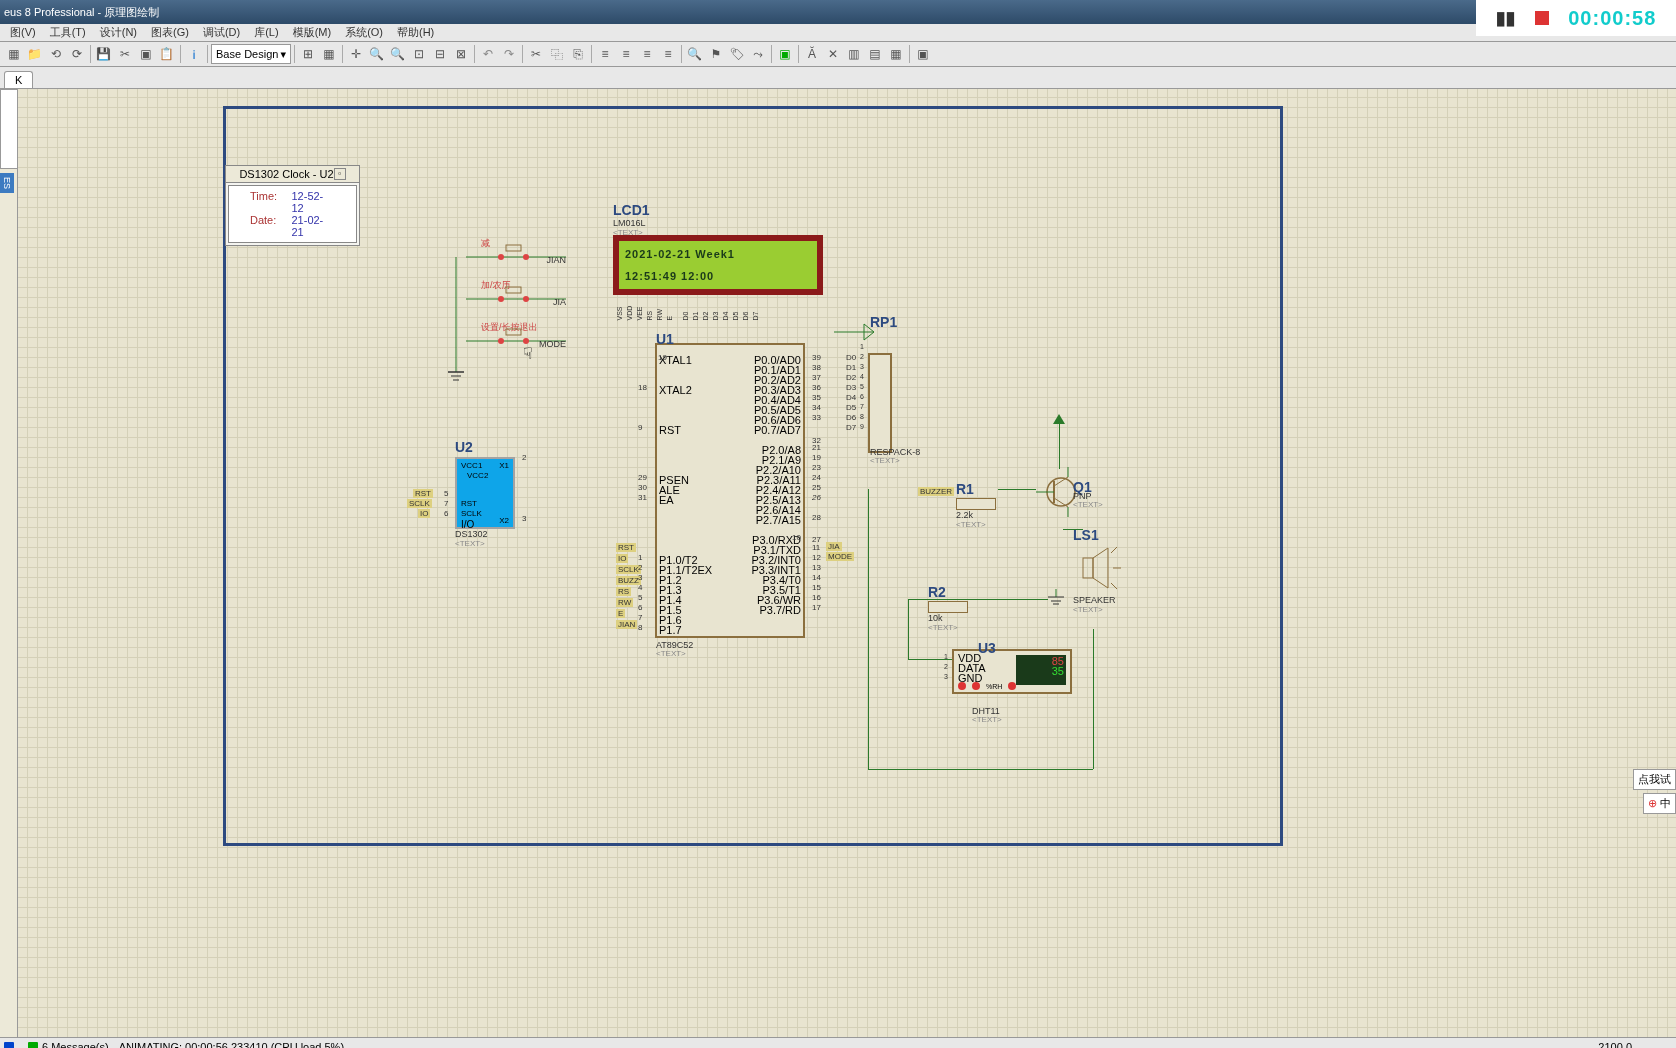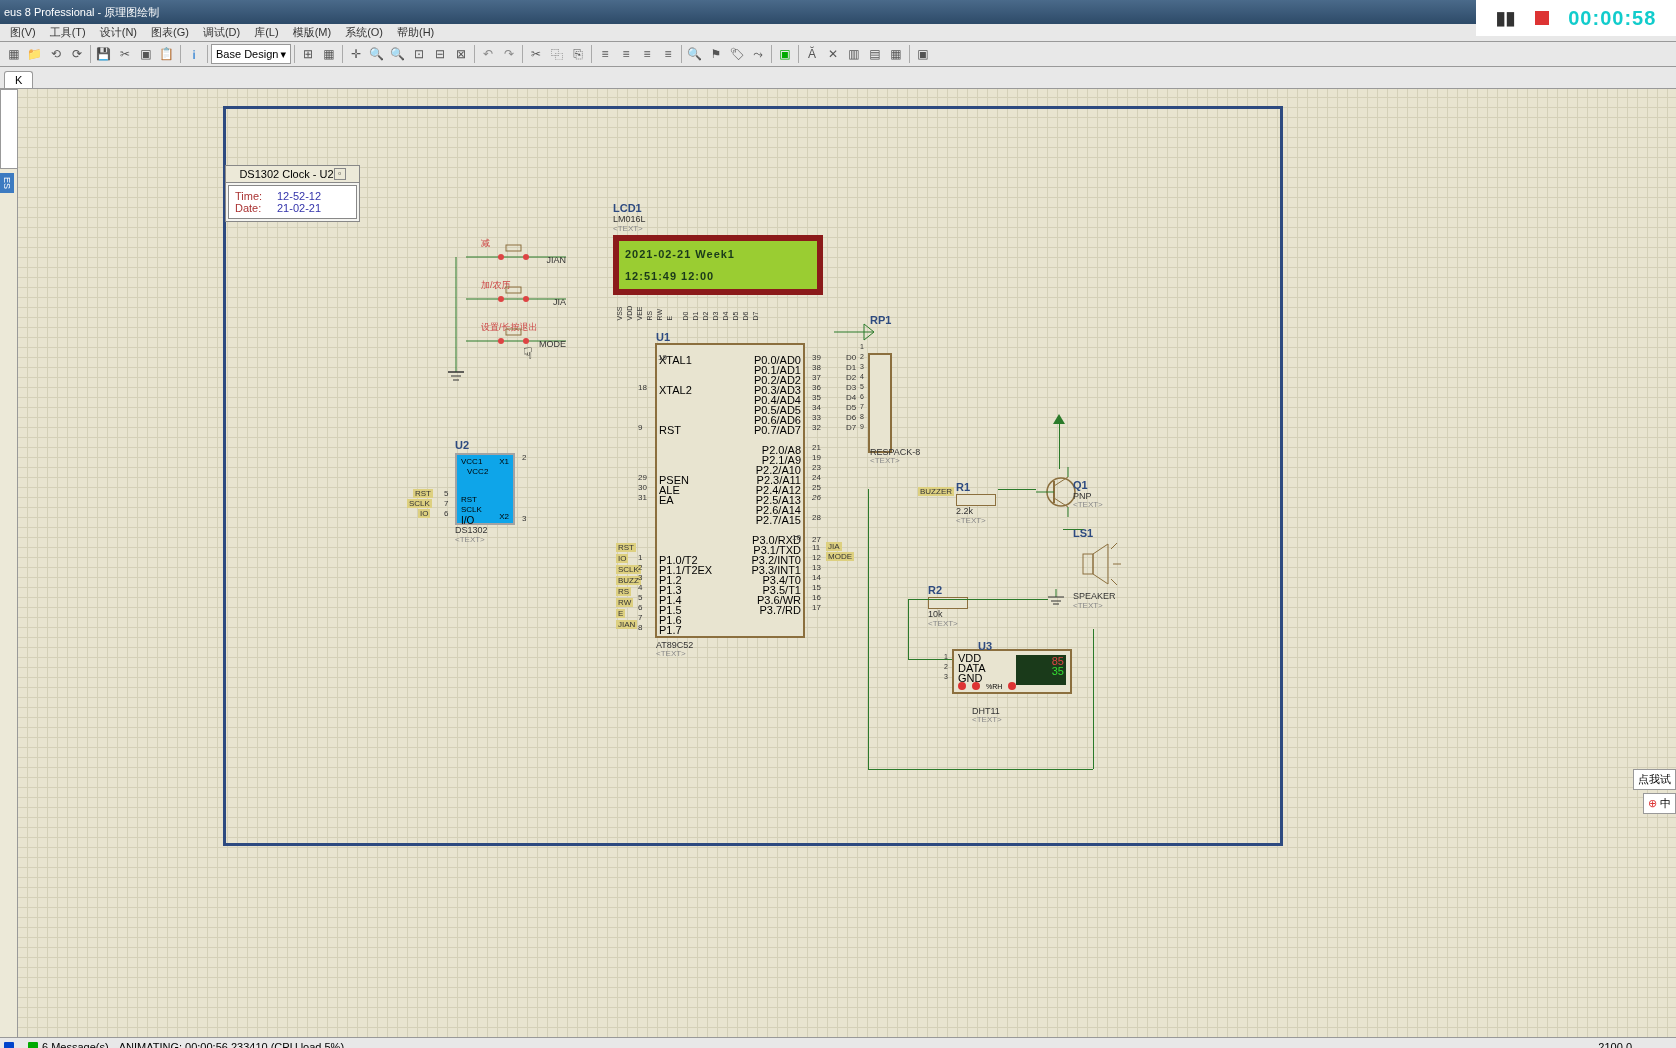--- a/index.html
+++ b/index.html
@@ -23,30 +23,30 @@
 .status-led{width:10px;height:10px;background:#0a0;border-radius:1px;display:inline-block;margin-right:4px}
 .status-led.blue{background:#04c}
 .timer-overlay{position:absolute;top:0;right:0;height:36px;width:200px;background:#fff;display:flex;align-items:center;justify-content:space-around;padding:0 10px;z-index:100}
 .timer-pause{font-size:18px;font-weight:bold;color:#333}
 .timer-stop{width:14px;height:14px;background:#d33}
 .timer-time{font-size:20px;font-weight:bold;color:#1cc;letter-spacing:1px}
 .side-float{position:absolute;right:0;top:680px;background:#fff;border:1px solid #999;padding:2px 4px;font-size:10px;z-index:50}
 
 
 .comp{position:absolute}
-.comp-label{font-size:11px;color:#2d4a80;font-weight:bold}
+.comp-label{font-size:14px;color:#2d4a80;font-weight:bold}
 .comp-sub{font-size:9px;color:#333}
 .comp-text{font-size:8px;color:#888}
 .comp-body{border:2px solid #a3a3a3;background:#0ea5e9}
 
 
 .ds-popup{position:absolute;left:207px;top:76px;width:135px;border:1px solid #888;background:#f4f4f0}
 .ds-popup-title{background:#ece9d8;padding:2px 6px;font-size:10px;border-bottom:1px solid #888;display:flex;justify-content:center}
 .ds-popup-close{border:1px solid #888;width:12px;height:12px;font-size:8px;text-align:center;line-height:10px}
-.ds-popup-body{background:#fff;padding:4px 6px;font-family:monospace;font-size:11px;border:1px solid #888;margin:2px}
+.ds-popup-body{background:#fff;padding:4px 21px;font-family:monospace;font-size:11px;border:1px solid #888;margin:2px}
 .ds-popup-body div{display:flex}
 .ds-k{color:#a33;width:42px}
 .ds-v{color:#33a}
 
 
 .lcd{position:absolute;left:595px;top:113px}
 .lcd-screen{position:absolute;left:0;top:33px;width:210px;height:60px;background:#8b1a1a;padding:6px}
 .lcd-inner{width:100%;height:100%;background:#9acd32;padding:0 6px;font-family:monospace;font-size:18px;color:#1a3a1a;font-weight:bold;display:flex;flex-direction:column;justify-content:center;letter-spacing:1px;line-height:22px}
 .lcd-pins{position:absolute;top:93px;left:0;width:210px;height:60px}
 .lcd-pin-lbl{font-size:7px;transform:rotate(-90deg);transform-origin:left;position:absolute;color:#333;white-space:nowrap}
@@ -384,21 +384,21 @@
         <div class="net" style="left: 618px; top: 534px;">8</div>
       </div>
     <div id="u1-right-nums">
         <div class="net" style="left: 792px; top: 264px;">39</div>
         <div class="net" style="left: 792px; top: 274px;">38</div>
         <div class="net" style="left: 792px; top: 284px;">37</div>
         <div class="net" style="left: 792px; top: 294px;">36</div>
         <div class="net" style="left: 792px; top: 304px;">35</div>
         <div class="net" style="left: 792px; top: 314px;">34</div>
         <div class="net" style="left: 792px; top: 324px;">33</div>
-        <div class="net" style="left: 792px; top: 334px;">32</div>
+        <div class="net" style="left: 792px; top: 347px;">32</div>
         <div class="net" style="left: 792px; top: 354px;">21</div>
         <div class="net" style="left: 792px; top: 364px;">19</div>
         <div class="net" style="left: 792px; top: 374px;">23</div>
         <div class="net" style="left: 792px; top: 384px;">24</div>
         <div class="net" style="left: 792px; top: 394px;">25</div>
         <div class="net" style="left: 792px; top: 404px; font-style: italic;">26</div>
         <div class="net" style="left: 792px; top: 414px; margin-top: 32px;">27</div>
         <div class="net" style="left: 792px; top: 424px;">28</div>
         <div class="net" style="left: 772px; top: 444px;">10</div>
         <div class="net" style="left: 792px; top: 454px;">11</div>

